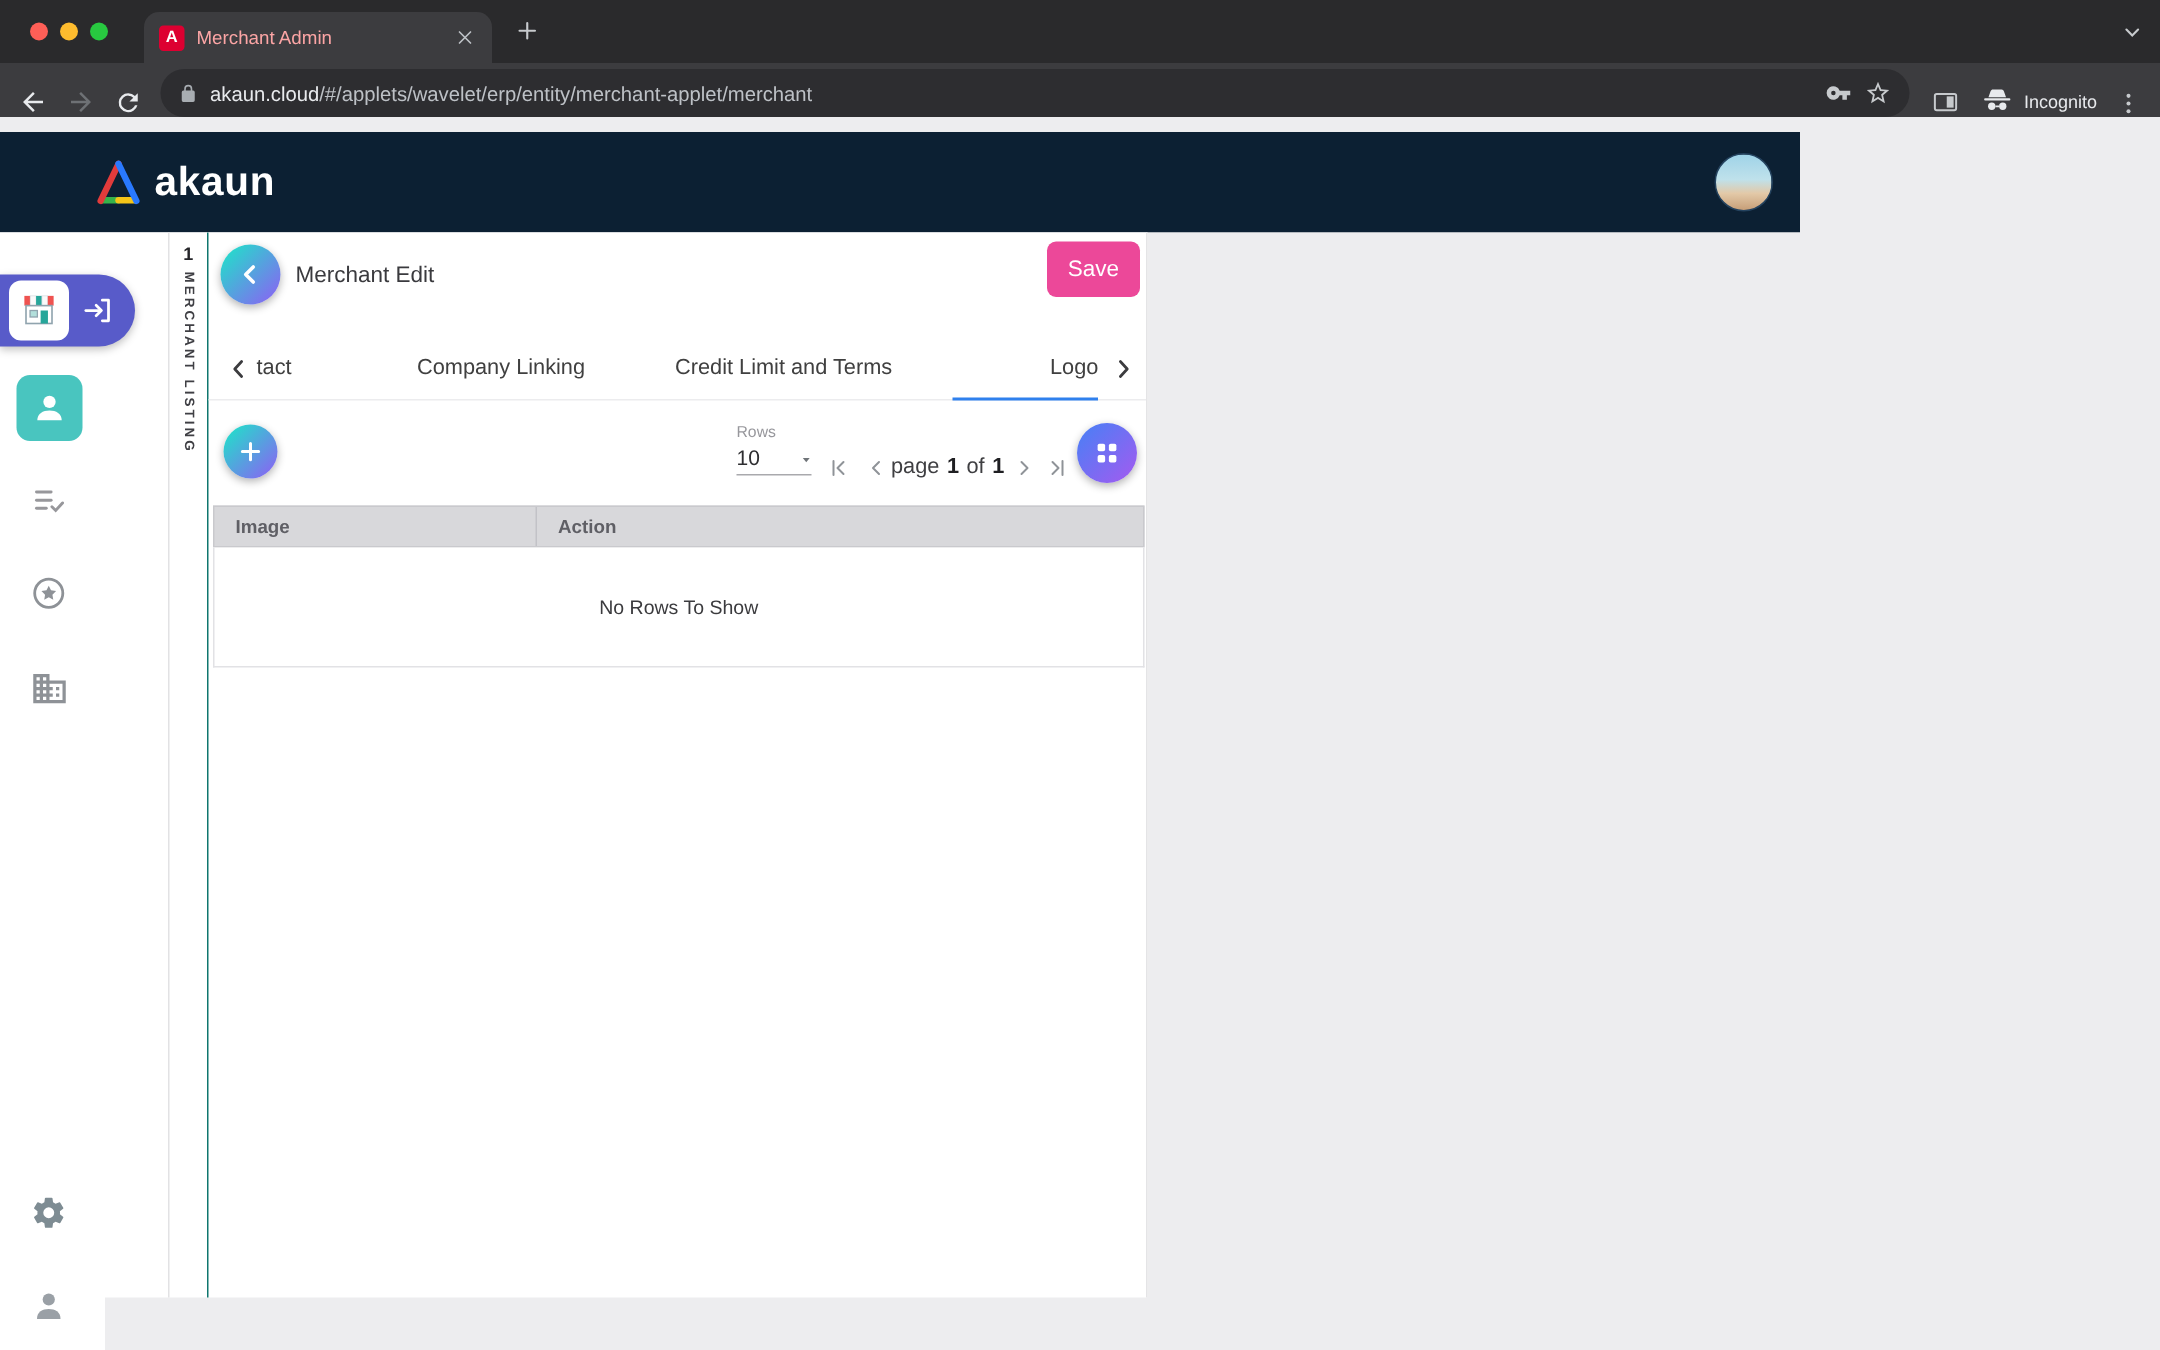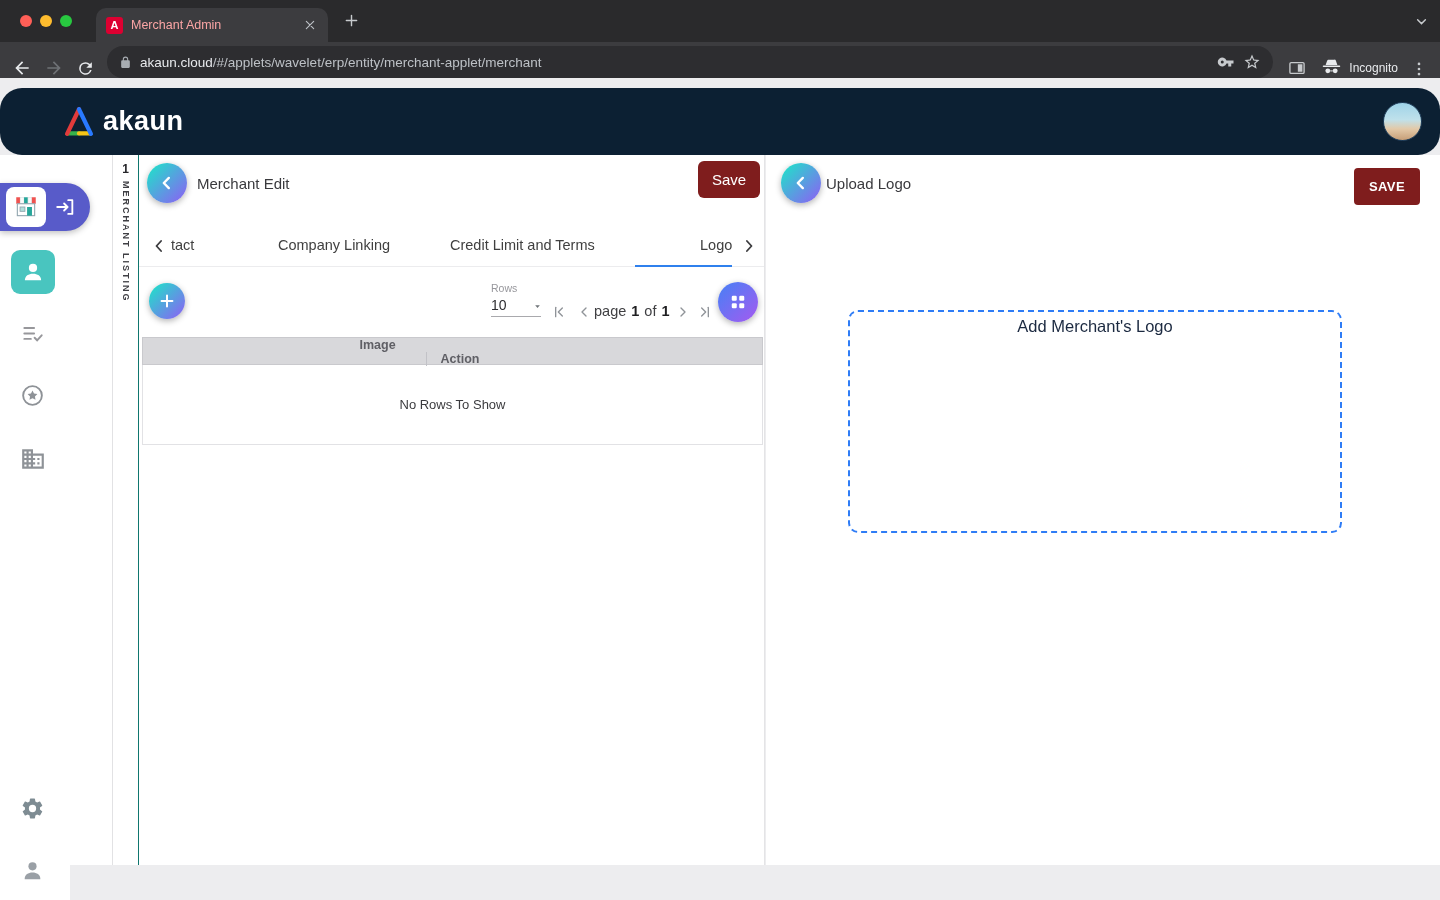--- a/index.html
+++ b/index.html
@@ -24,21 +24,21 @@
   .omnibox { margin-left:12px; flex:1; height:32px; background:#2d2d30; border-radius:16px; display:flex; align-items:center; padding:0 12px; gap:8px; }
   .url-text { flex:1; font-size:13.5px; white-space:nowrap; overflow:hidden; }
   .url-domain { color:#e8eaed; }
   .url-path { color:#bdc1c6; }
   .incognito { display:flex; align-items:center; gap:7px; margin:0 12px 0 14px; }
   .incognito-label { color:#e8eaed; font-size:12px; }
   .kebab { margin-right:12px; }
   .panel-ic { margin-left:14px; }
 
   
-  .appbar { position:absolute; top:88px; left:0; width:1440px; height:67px; background:#0c2033; display:flex; align-items:center; padding-left:62px;border-radius:22px; }
+  .appbar { position:absolute; top:88px; left:0; width:1200px; height:67px; background:#0c2033; display:flex; align-items:center; padding-left:62px; }
   .brand-wrap { display:flex; align-items:center; gap:7px; }
   .brand-text { color:#fff; font-size:27px; font-weight:700; letter-spacing:.5px; }
   .avatar { position:absolute; right:18px; top:14px; width:39px; height:39px; border-radius:50%;
     background:linear-gradient(180deg,#9fd3e8 0%,#bfe1eb 45%,#e3c9a8 70%,#c79f78 100%); border:1px solid #24425e; }
 
   
   .content { position:absolute; top:155px; left:0; width:1440px; height:745px; background:#ededef; }
   .sidebar { position:absolute; left:0; top:0; width:70px; height:745px; background:#fff; z-index:3; overflow:visible; }
   .gutter { position:absolute; left:70px; top:0; width:42px; height:710px; background:#fff; z-index:1; }
 
@@ -60,21 +60,21 @@
   .panel-right { left:766px; width:674px; height:710px; }
 
   .grad-circle { border-radius:50%; display:flex; align-items:center; justify-content:center;
     background:linear-gradient(135deg,#2bd4ce 15%,#8a63f3 95%); box-shadow:0 2px 6px rgba(0,0,0,.3); }
   .back-circle { position:absolute; width:40px; height:40px; }
   .bc-left { left:8px; top:8px; } .bc-right { left:15px; top:8px; }
 
   .panel-title { position:absolute; font-size:15px; font-weight:500; color:#3a3a3e; }
   .pt-left { left:58px; top:20px; } .pt-right { left:60px; top:20px; }
 
-  .save-btn { position:absolute; background:#7f1d1d; color:#fff; border:none; border-radius:6px; display:flex; align-items:center; justify-content:center; }
+  .save-btn { position:absolute; background:#ec4899; color:#fff; border:none; border-radius:6px; display:flex; align-items:center; justify-content:center; }
   .save-left { right:4px; top:6px; width:62px; height:37px; font-size:15px; }
   .save-right { right:20px; top:13px; width:66px; height:37px; font-size:13px; font-weight:bold; letter-spacing:.4px; border-radius:4px; }
 
   .tabs-row { position:absolute; left:0; top:70px; width:100%; height:42px; border-bottom:1px solid #ececee; }
   .tab-label { position:absolute; top:12px; font-size:14.5px; color:#404040; white-space:nowrap; }
   .tl-0 { left:32px; } .tl-1 { left:139px; } .tl-2 { left:311px; } .tl-3 { left:561px; }
   .tabs-chev { position:absolute; top:11px; }
   .tc-left { left:10px; } .tc-right { left:600px; }
   .tab-underline { position:absolute; left:496px; bottom:-1px; width:97px; height:2px; background:#2f80ed; }
 
@@ -83,21 +83,21 @@
   .rows-select { position:absolute; left:352px; top:142px; width:50px; border-bottom:1px solid #a9a9ad; padding-bottom:3px; font-size:14px; color:#2e2e31; }
   .rows-caret { position:absolute; right:-2px; top:4px; }
   .pag-btn { position:absolute; top:149px; display:flex; }
   .pag-first { left:412px; } .pag-prev { left:437px; } .pag-next { left:536px; } .pag-last { left:558px; }
   .pag-text { position:absolute; left:455px; top:148px; font-size:14.5px; color:#3f3f42; display:flex; gap:5px; align-items:baseline; }
   .pag-num { font-weight:bold; color:#1f1f22; }
   .grid-btn { position:absolute; left:579px; top:127px; width:40px; height:40px;
     background:linear-gradient(135deg,#4f7df5 10%,#a05cf0 95%); }
 
   .table { position:absolute; left:3px; top:182px; width:621px; }
-  .thead { display:flex; height:28px; background:#d8d8db; border:1px solid #c9c9cd; align-items:center;flex-direction:column; }
+  .thead { display:flex; height:28px; background:#d8d8db; border:1px solid #c9c9cd; align-items:center; }
   .th { font-size:12.5px; font-weight:bold; color:#5f5f65; padding-left:14px; height:100%; display:flex; align-items:center; }
   .th-1 { width:214px; } .th-2 { width:200px; border-left:1px solid #c2c2c7; } .th-3 { flex:1; border-left:1px solid #c2c2c7; }
   .tbody { height:80px; border:1px solid #e2e2e5; border-top:none; display:flex; align-items:center; justify-content:center; font-size:13px; color:#3b3b3e; background:#fff; }
 
   .dropzone { position:absolute; left:82px; top:155px; width:494px; height:223px; border:2px dashed #2e7cf6; border-radius:10px; text-align:center; padding-top:5px; }
   .dropzone-label { font-size:16.5px; font-weight:500; color:#1b2940; }
 </style>
 </head>
 <body>
 
@@ -364,28 +364,15 @@
 
       <div class="table" data-interactable="false">
         <div class="thead" data-interactable="false">
           <div class="th th-1" data-interactable="false">Image</div>
           <div class="th th-3" data-interactable="false">Action</div>
         </div>
         <div class="tbody" data-interactable="false">No Rows To Show</div>
       </div>
     </div>
 
-    <div class="panel panel-right" data-interactable="false">
-      <div class="grad-circle back-circle bc-right" data-interactable="true">
-        <svg width="22" height="22" viewBox="0 0 24 24">
-            <path d="M14 6.5 8.5 12l5.5 5.5" stroke="#fff" stroke-width="2.6" fill="none" stroke-linecap="round" stroke-linejoin="round"></path>
-          </svg>
-      </div>
-      <div class="panel-title pt-right" data-interactable="false">Upload Logo</div>
-      <button class="save-btn save-right" data-interactable="true">SAVE</button>
-
-      <div class="dropzone" data-interactable="true">
-        <span class="dropzone-label" data-interactable="false">Add Merchant's Logo</span>
-      </div>
-    </div>
 
   </div>
 </div>
 
 </body></html>

